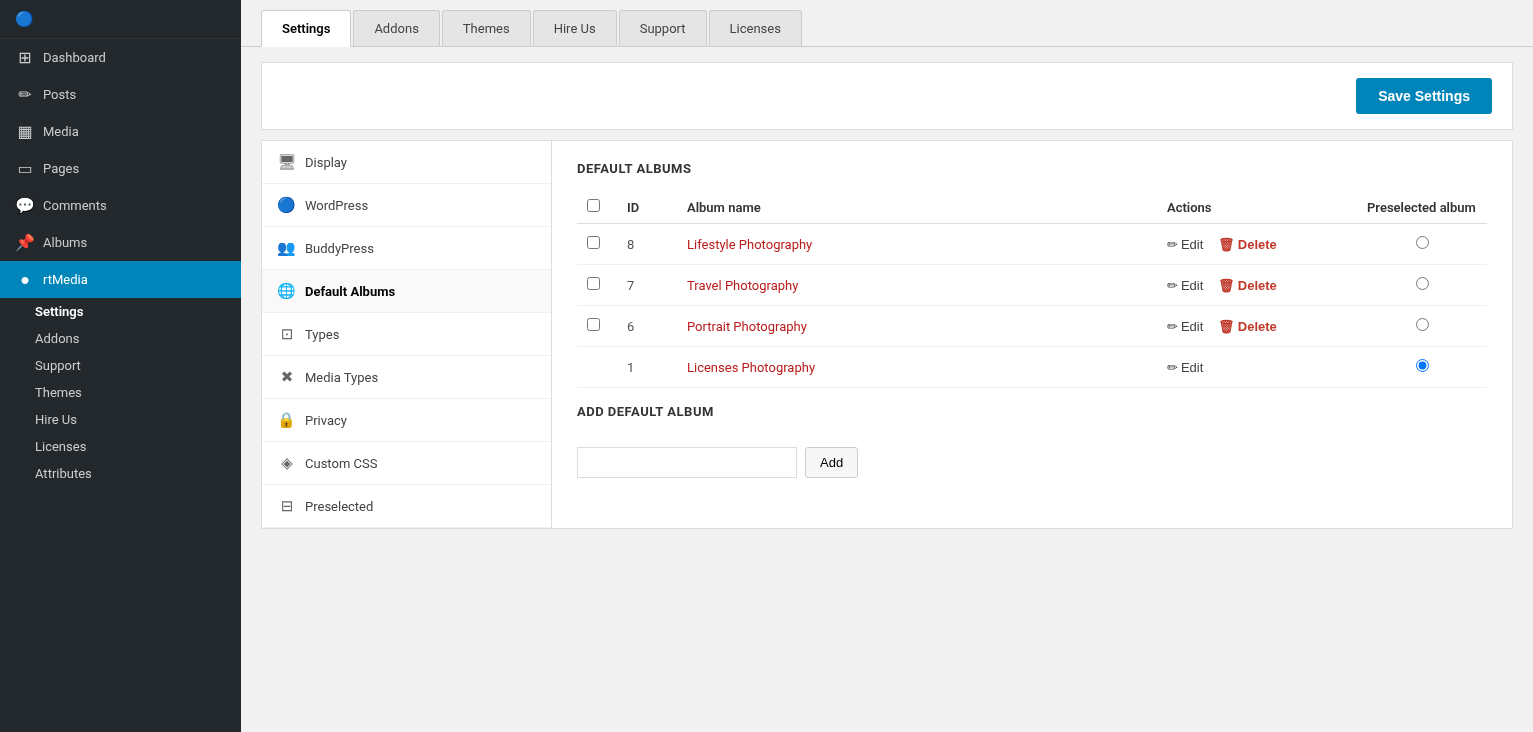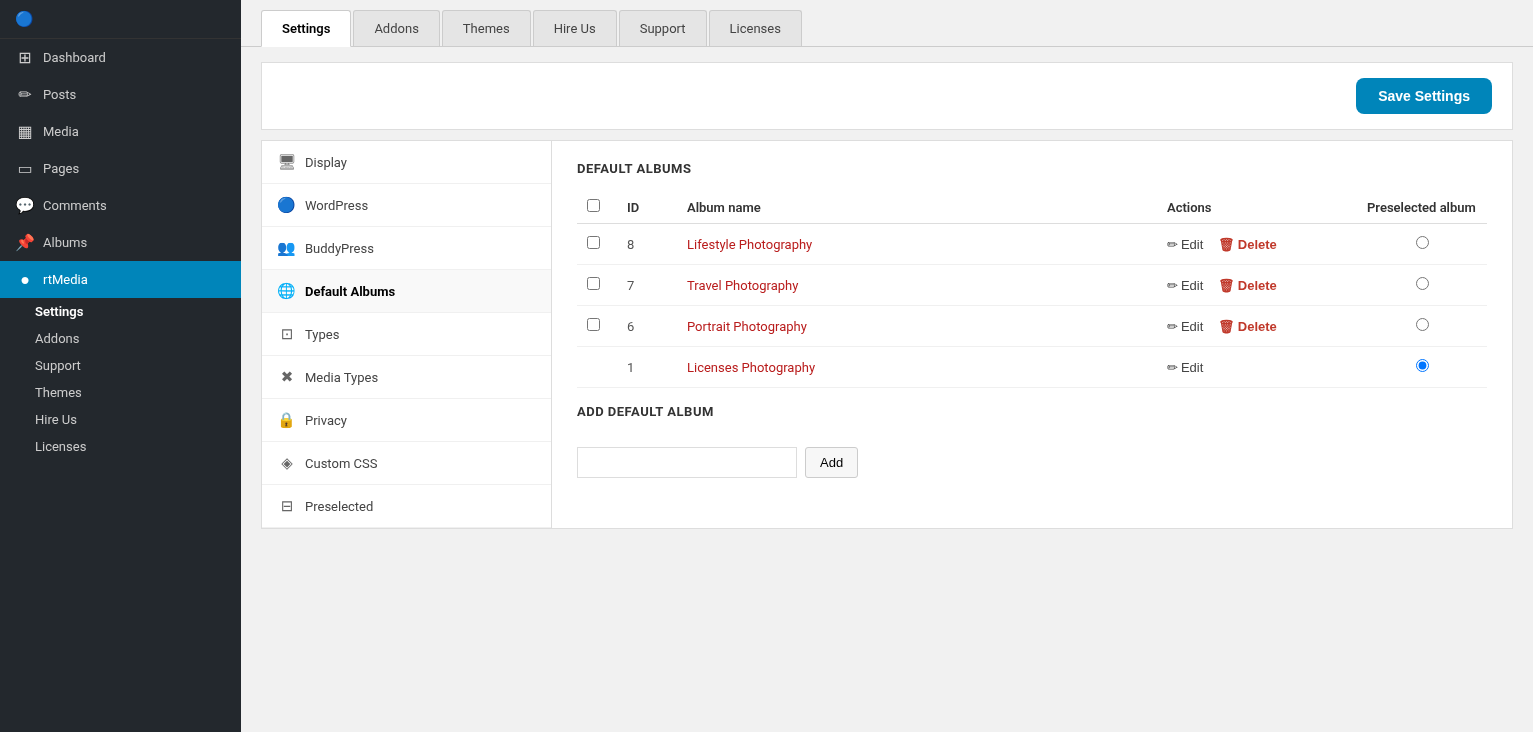--- a/index.html
+++ b/index.html
@@ -95,21 +95,21 @@
       border: 1px solid #ddd;
     }
     .save-btn {
       background: #0085ba;
       color: #fff;
       border: none;
       padding: 10px 22px;
       font-size: 14px;
       font-weight: 600;
       cursor: pointer;
-      border-radius: 8px;
+      border-radius: 3px;
     }
 
     .settings-wrapper {
       display: flex;
       gap: 0;
       background: #fff;
       border: 1px solid #ddd;
     }
 
     
@@ -263,20 +263,21 @@
       <span class="icon">●</span>
       <span>rtMedia</span>
     </div>
     <div class="sidebar-sub">
       <div class="sidebar-sub-item active">Settings</div>
       <div class="sidebar-sub-item">Addons</div>
       <div class="sidebar-sub-item">Support</div>
       <div class="sidebar-sub-item">Themes</div>
       <div class="sidebar-sub-item">Hire Us</div>
       <div class="sidebar-sub-item">Licenses</div>
+      <div class="sidebar-sub-item">Attributes</div>
     </div>
   </div>
 </div>
 
 <div id="main">
 
   <div class="tab-bar">
     <div class="tab active">Settings</div>
     <div class="tab">Addons</div>
     <div class="tab">Themes</div>

